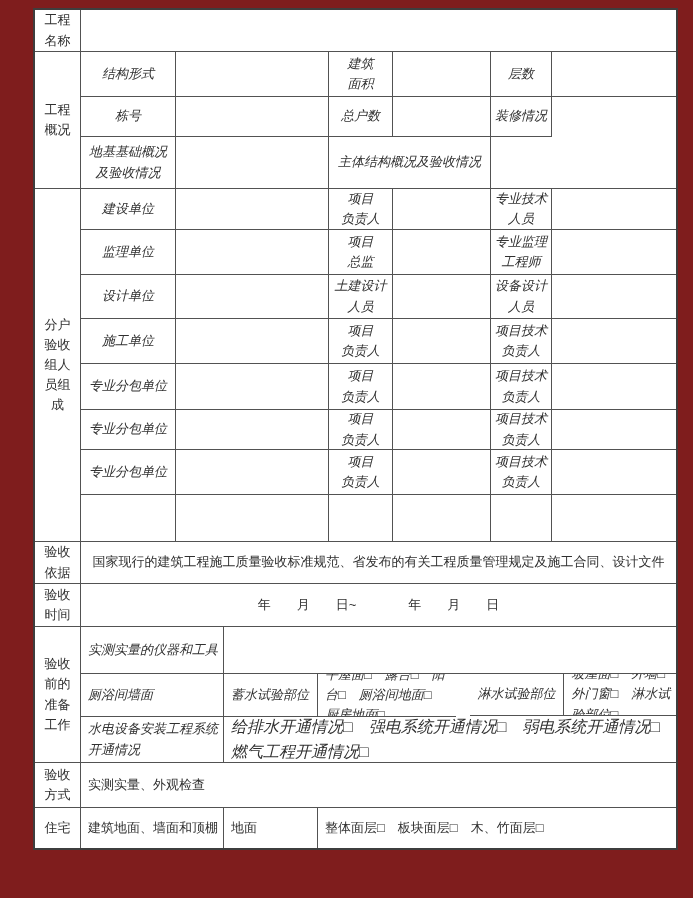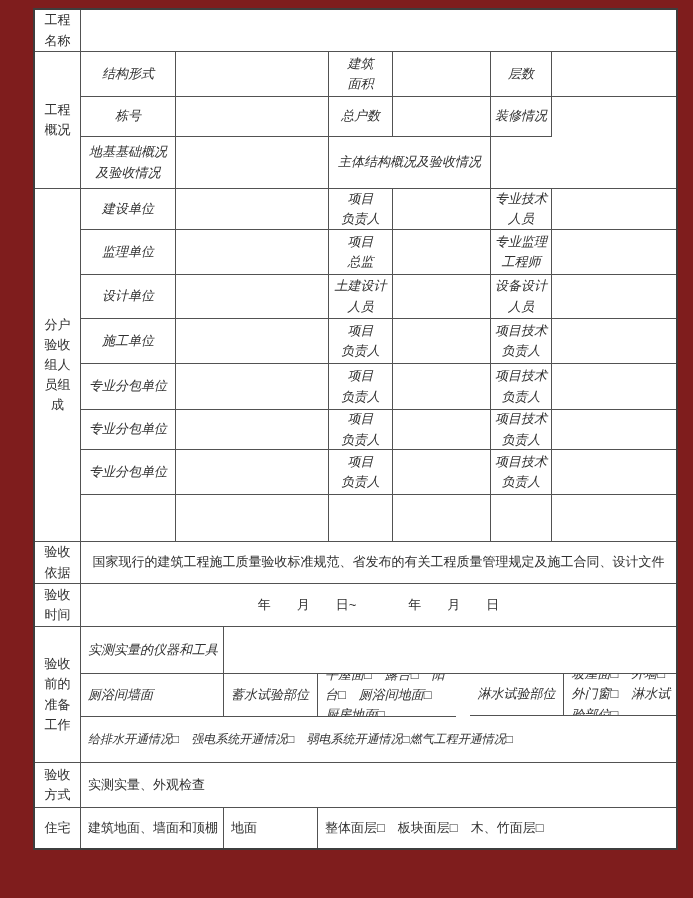--- a/index.html
+++ b/index.html
@@ -21,21 +21,21 @@
     border-right:1px solid #525252;
     border-bottom:1px solid #525252;
     display:flex;align-items:center;justify-content:center;
     text-align:center;white-space:pre-wrap;
     font-size:13px;line-height:1.55;
     overflow:hidden;padding:1px 2px;
   }
   .cell.left{justify-content:flex-start;text-align:left;padding-left:7px;padding-right:4px;}
   .cell.nr{border-right:none;}
   .cell.nb{border-bottom:none;}
-  .cell.small{font-size:12px;}
+  .cell.small{font-size:16px;}
   .seclabel{width:46px;flex:0 0 46px;}
   .secbody{flex:1 1 auto;display:flex;flex-direction:column;min-width:0;font-style:italic;}
   .wpbody{flex:1 1 auto;display:flex;min-width:0;gap:14px;}
   .w95{flex:0 0 95px;}
   .w153{flex:0 0 153px;}
   .w64{flex:0 0 64px;}
   .w98{flex:0 0 98px;}
   .w61{flex:0 0 61px;}
   .w162{flex:0 0 162px;}
   .w143{flex:0 0 143px;}
@@ -201,20 +201,22 @@
               <div class="cell w94 left">蓄水试验部位</div>
               <div class="cell grow nr left">平屋面□　露台□　阳台□　厕浴间地面□　厨房地面□</div>
             </div>
             <div class="row" style="height:42px">
               <div class="cell w94 left">淋水试验部位</div>
               <div class="cell grow nr left">坡屋面□　外墙□　外门窗□　淋水试验部位□</div>
             </div>
           </div>
         </div>
         <div class="row" style="height:46px">
+          <div class="cell w143 left">水电设备安装工程系统
+开通情况</div>
           <div class="cell grow nr left small">给排水开通情况□　强电系统开通情况□　弱电系统开通情况□燃气工程开通情况□</div>
         </div>
       </div>
     </div>
 
     <div class="row" style="height:45px">
       <div class="cell seclabel">验收
 方式</div>
       <div class="cell grow nr left">实测实量、外观检查</div>
     </div>

